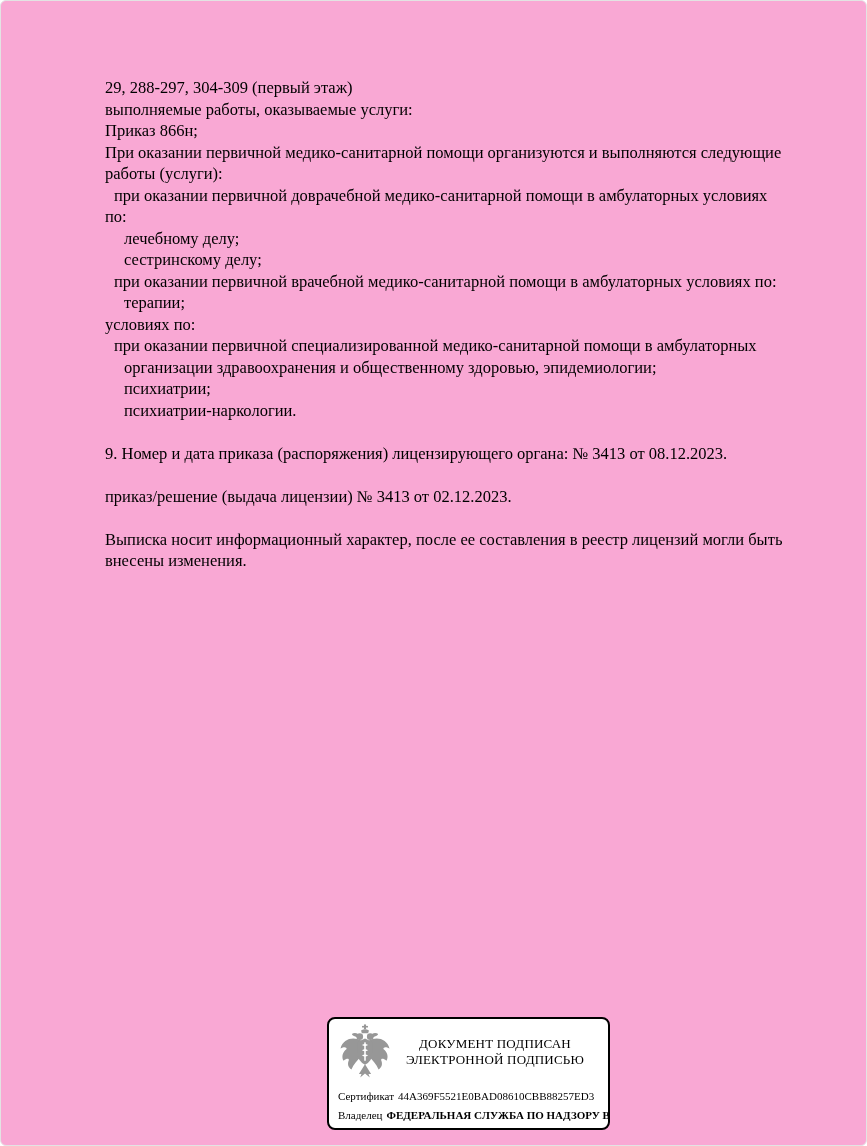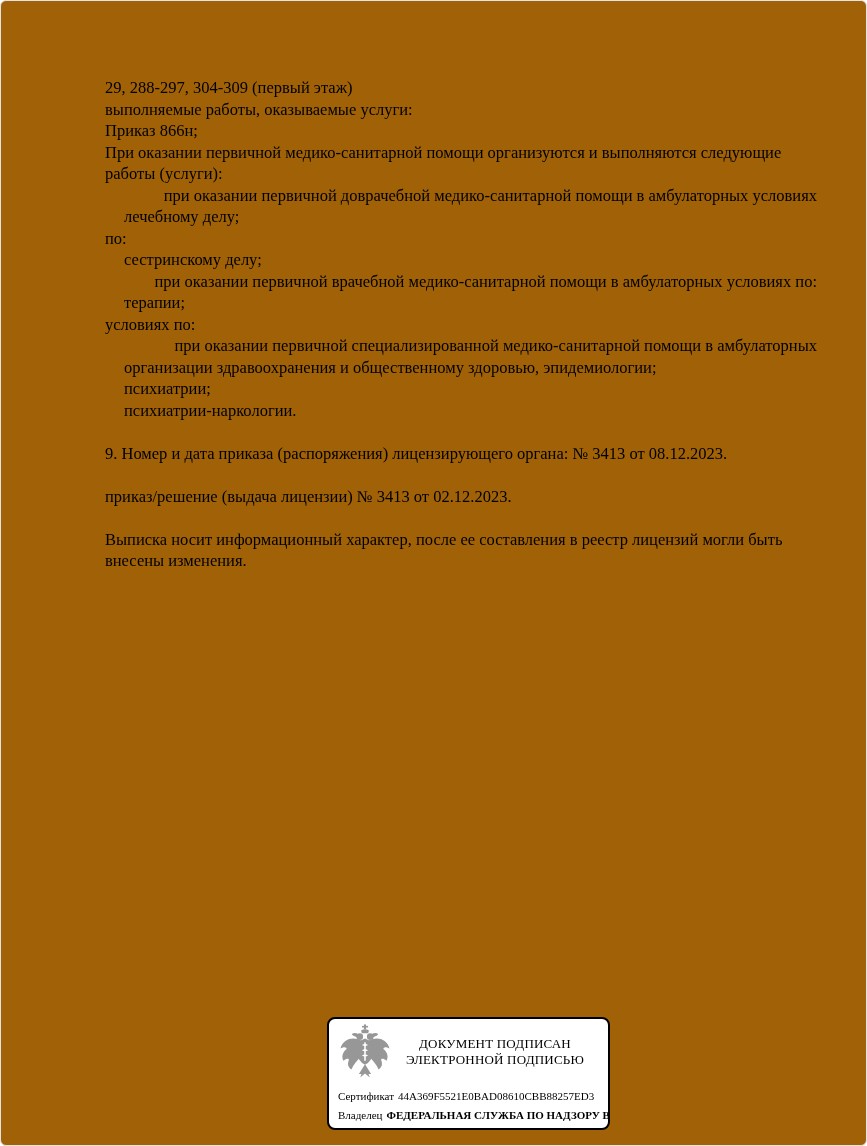--- a/index.html
+++ b/index.html
@@ -4,41 +4,41 @@
 <style>
   html, body {
     margin: 0;
     padding: 0;
     background: #ffffff;
   }
   .page {
     position: relative;
     width: 865px;
     height: 1144px;
-    background: #a16207;
+    background: #f9a8d4;
     border: 1px solid #e3e3e3;
     border-radius: 6px;
     overflow: hidden;
     font-family: "Liberation Serif", "DejaVu Serif", serif;
     color: #000000;
   }
   .text-block {
     position: absolute;
     left: 104px;
     top: 76px;
     width: 712px;
     font-size: 16.5px;
     line-height: 21.5px;
   }
   .line {
     min-height: 21.5px;
     white-space: pre-wrap;
   }
   .i0 { padding-left: 0; }
-  .i1 { padding-left: 9px; text-align: right; }
+  .i1 { padding-left: 9px; }
   .i2 { padding-left: 19px; }
 
   .stamp {
     position: absolute;
     left: 326px;
     top: 1016px;
     width: 283px;
     height: 113px;
     box-sizing: border-box;
     border: 2px solid #000000;
@@ -86,22 +86,22 @@
 
 <div class="page">
 
   <div class="text-block">
       <div class="line i0">29, 288-297, 304-309 (первый этаж)</div>
       <div class="line i0">выполняемые работы, оказываемые услуги:</div>
       <div class="line i0">Приказ 866н;</div>
       <div class="line i0">При оказании первичной медико-санитарной помощи организуются и выполняются следующие</div>
       <div class="line i0">работы (услуги):</div>
       <div class="line i1">при оказании первичной доврачебной медико-санитарной помощи в амбулаторных условиях</div>
+      <div class="line i0">по:</div>
       <div class="line i2">лечебному делу;</div>
-      <div class="line i0">по:</div>
       <div class="line i2">сестринскому делу;</div>
       <div class="line i1">при оказании первичной врачебной медико-санитарной помощи в амбулаторных условиях по:</div>
       <div class="line i2">терапии;</div>
       <div class="line i0">условиях по:</div>
       <div class="line i1">при оказании первичной специализированной медико-санитарной помощи в амбулаторных</div>
       <div class="line i2">организации здравоохранения и общественному здоровью, эпидемиологии;</div>
       <div class="line i2">психиатрии;</div>
       <div class="line i2">психиатрии-наркологии.</div>
       <div class="line i0">&nbsp;</div>
       <div class="line i0">9. Номер и дата приказа (распоряжения) лицензирующего органа: № 3413 от 08.12.2023.</div>

